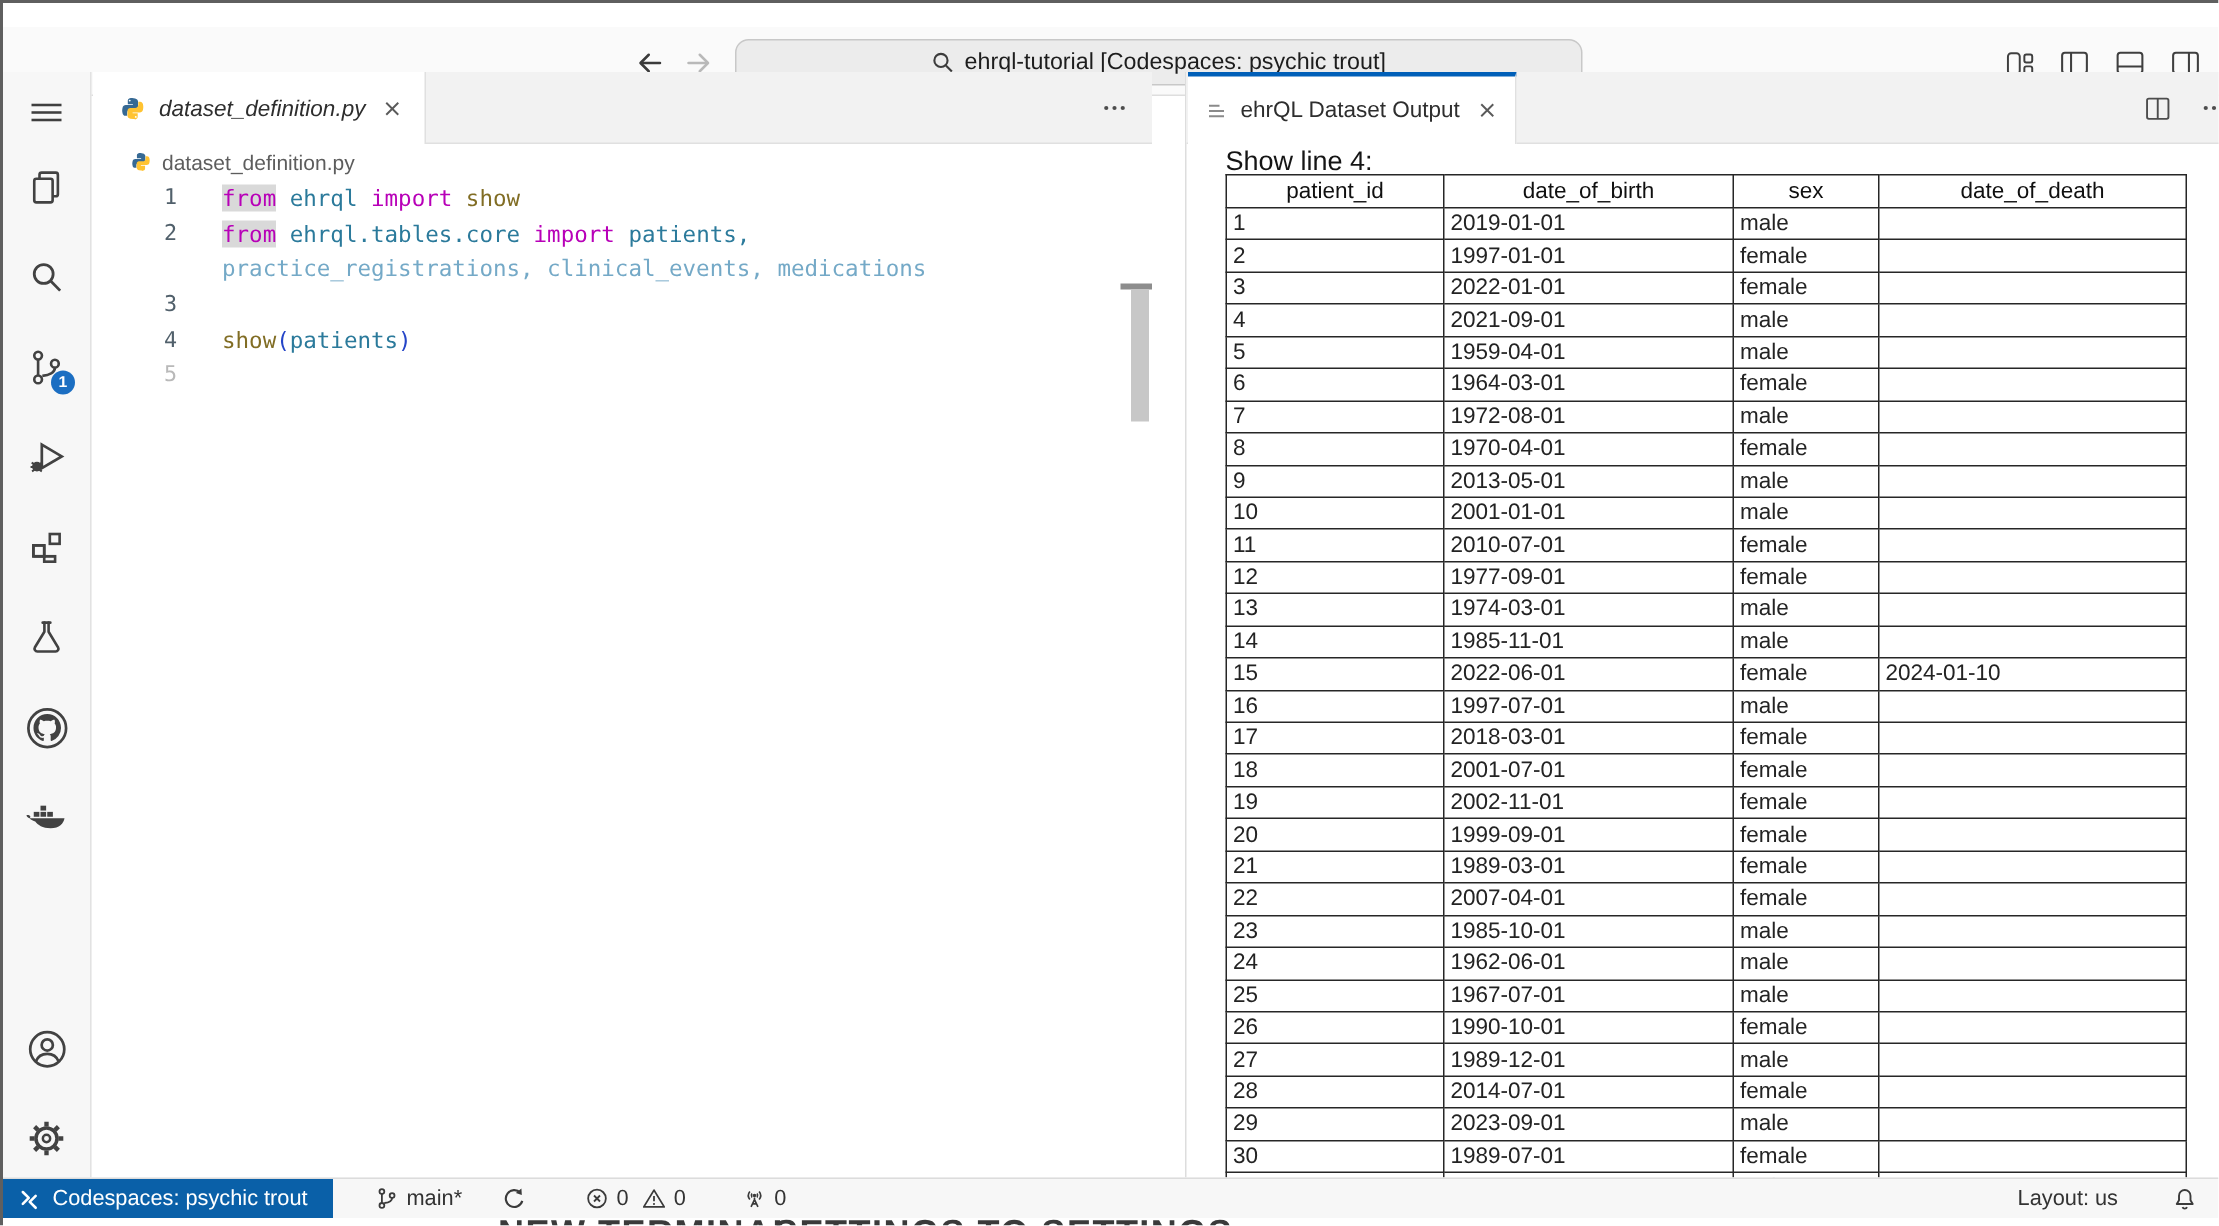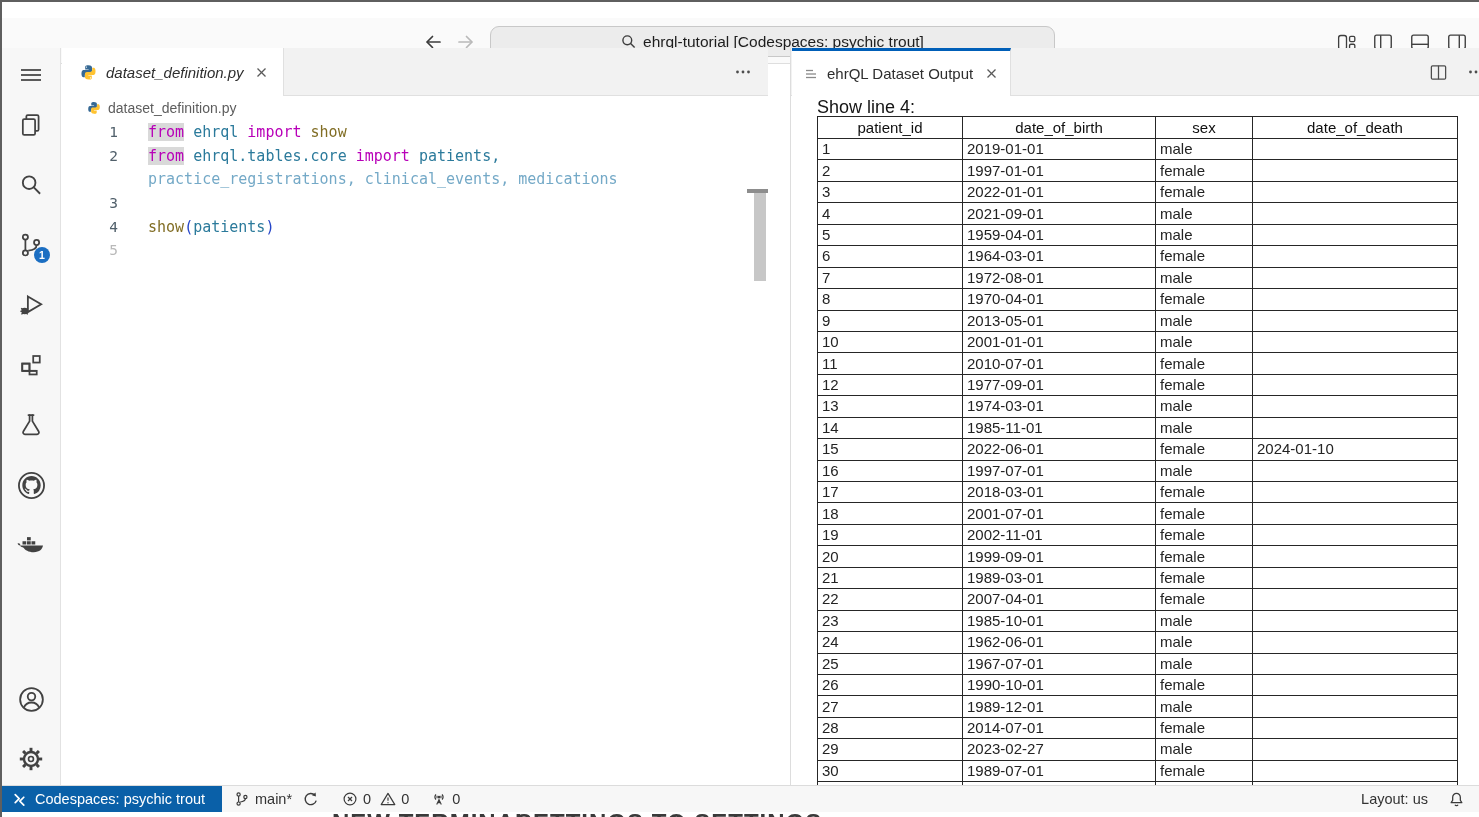--- a/index.html
+++ b/index.html
@@ -75,21 +75,21 @@
   #dataset-table th,#dataset-table td{border:1px solid #262626;overflow:hidden;white-space:nowrap;}
   #dataset-table th{height:22px;padding:0;font-weight:normal;text-align:center;color:#101010;}
   #dataset-table td{height:21.45px;padding:0 2px 0 4px;line-height:20px;text-align:left;}
   #wv-up{position:absolute;right:6px;top:53px;width:0;height:0;
     border-left:6px solid transparent;border-right:6px solid transparent;border-bottom:8px solid #8d8d8d;cursor:pointer;}
   #wv-thumb{position:absolute;right:2px;top:67px;width:13px;height:203px;background:#c5c5c5;cursor:pointer;}
   #wv-down{position:absolute;right:6px;top:724px;width:0;height:0;
     border-left:6px solid transparent;border-right:6px solid transparent;border-top:8px solid #a9a9a9;cursor:pointer;}
   
   #statusbar{position:absolute;left:0;top:785px;width:100%;height:27px;background:#f7f7f7;
-    border-top:1px solid #dcdcdc;display:flex;align-items:center;font-size:14.5px;color:#333;}
+    border-top:1px solid #dcdcdc;display:flex;align-items:center;font-size:14.5px;color:#333;gap:16px;}
   #sb-remote{width:222px;height:100%;background:var(--remote);color:#fff;flex:none;
     display:flex;align-items:center;gap:8px;padding-left:12px;cursor:pointer;}
   .sb-item{display:flex;align-items:center;gap:5px;cursor:pointer;height:100%;}
   .sb-spacer{flex:1;}
   
   #strip{position:absolute;left:0;top:812px;width:100%;height:5px;background:#fff;overflow:hidden;}
   .strip-text{position:absolute;top:-3px;font-weight:bold;font-size:24px;color:#3a3a3a;
     letter-spacing:1px;white-space:nowrap;}
   #strip-left{left:332px;}
   #strip-right{left:516px;}
@@ -517,21 +517,21 @@
             <td></td>
           </tr>
           <tr>
             <td>28</td>
             <td>2014-07-01</td>
             <td>female</td>
             <td></td>
           </tr>
           <tr>
             <td>29</td>
-            <td>2023-02-27</td>
+            <td>2023-09-01</td>
             <td>male</td>
             <td></td>
           </tr>
           <tr>
             <td>30</td>
             <td>1989-07-01</td>
             <td>female</td>
             <td></td>
           </tr>
           <tr>

